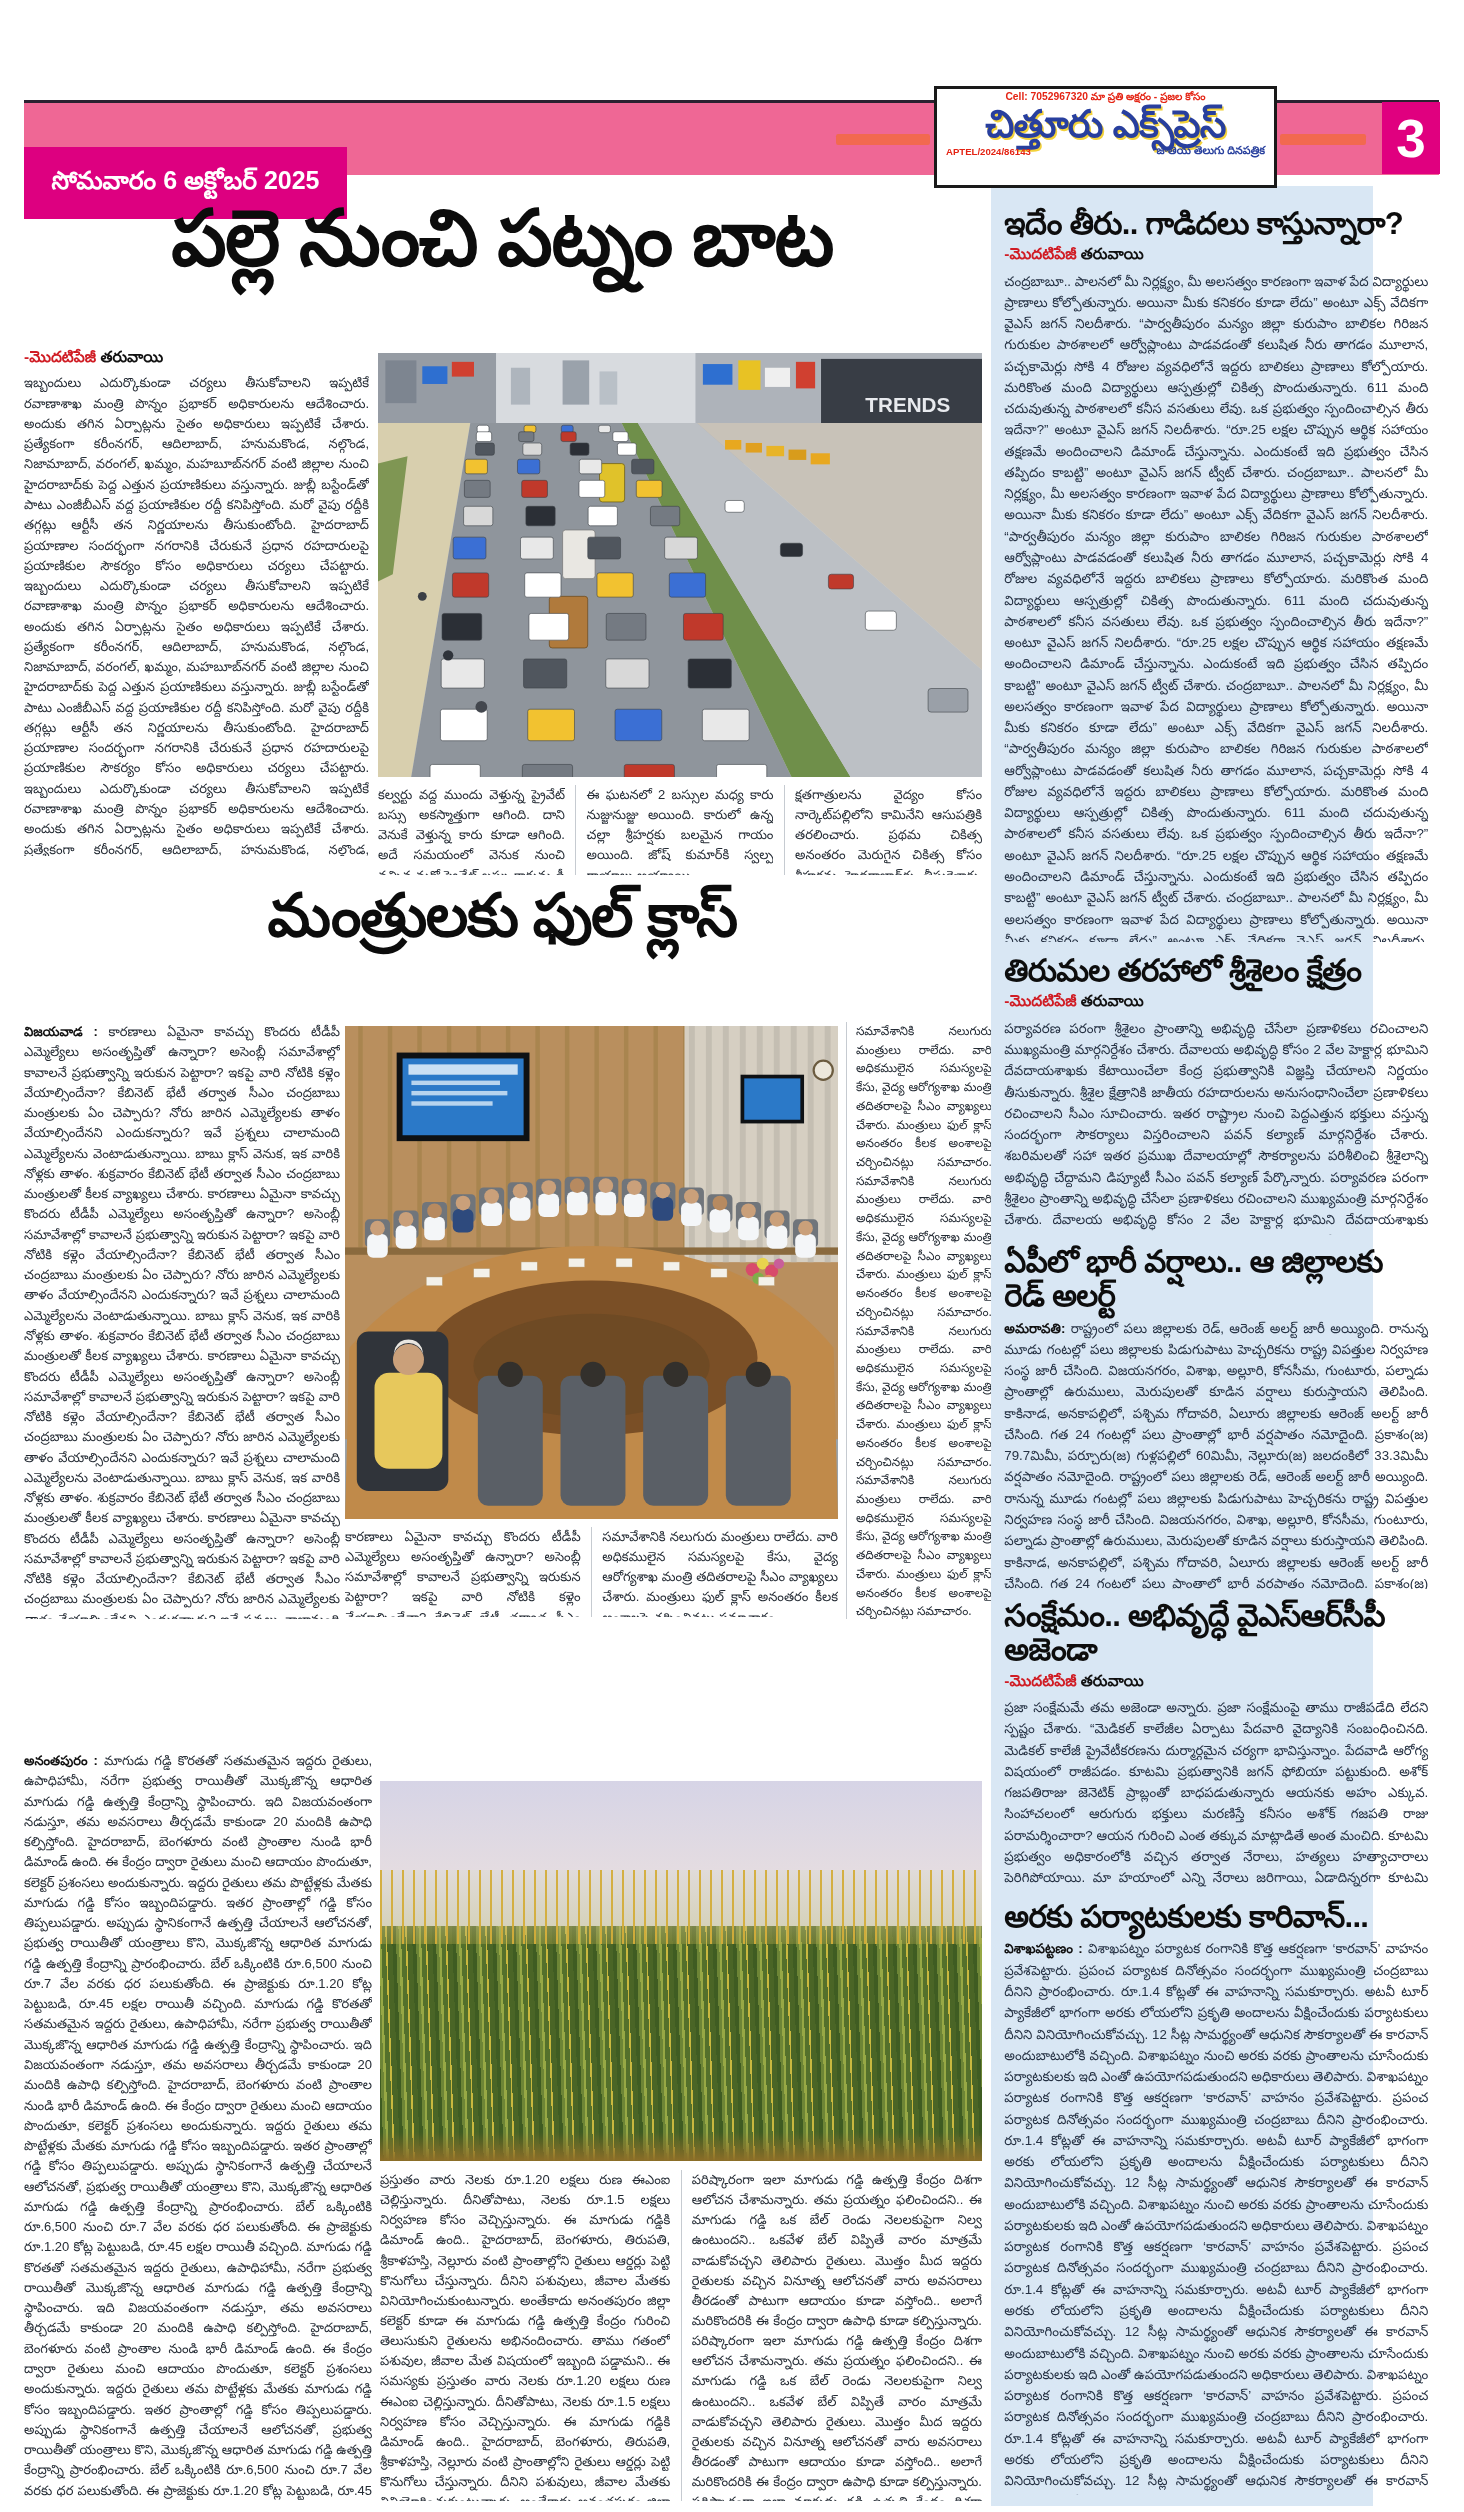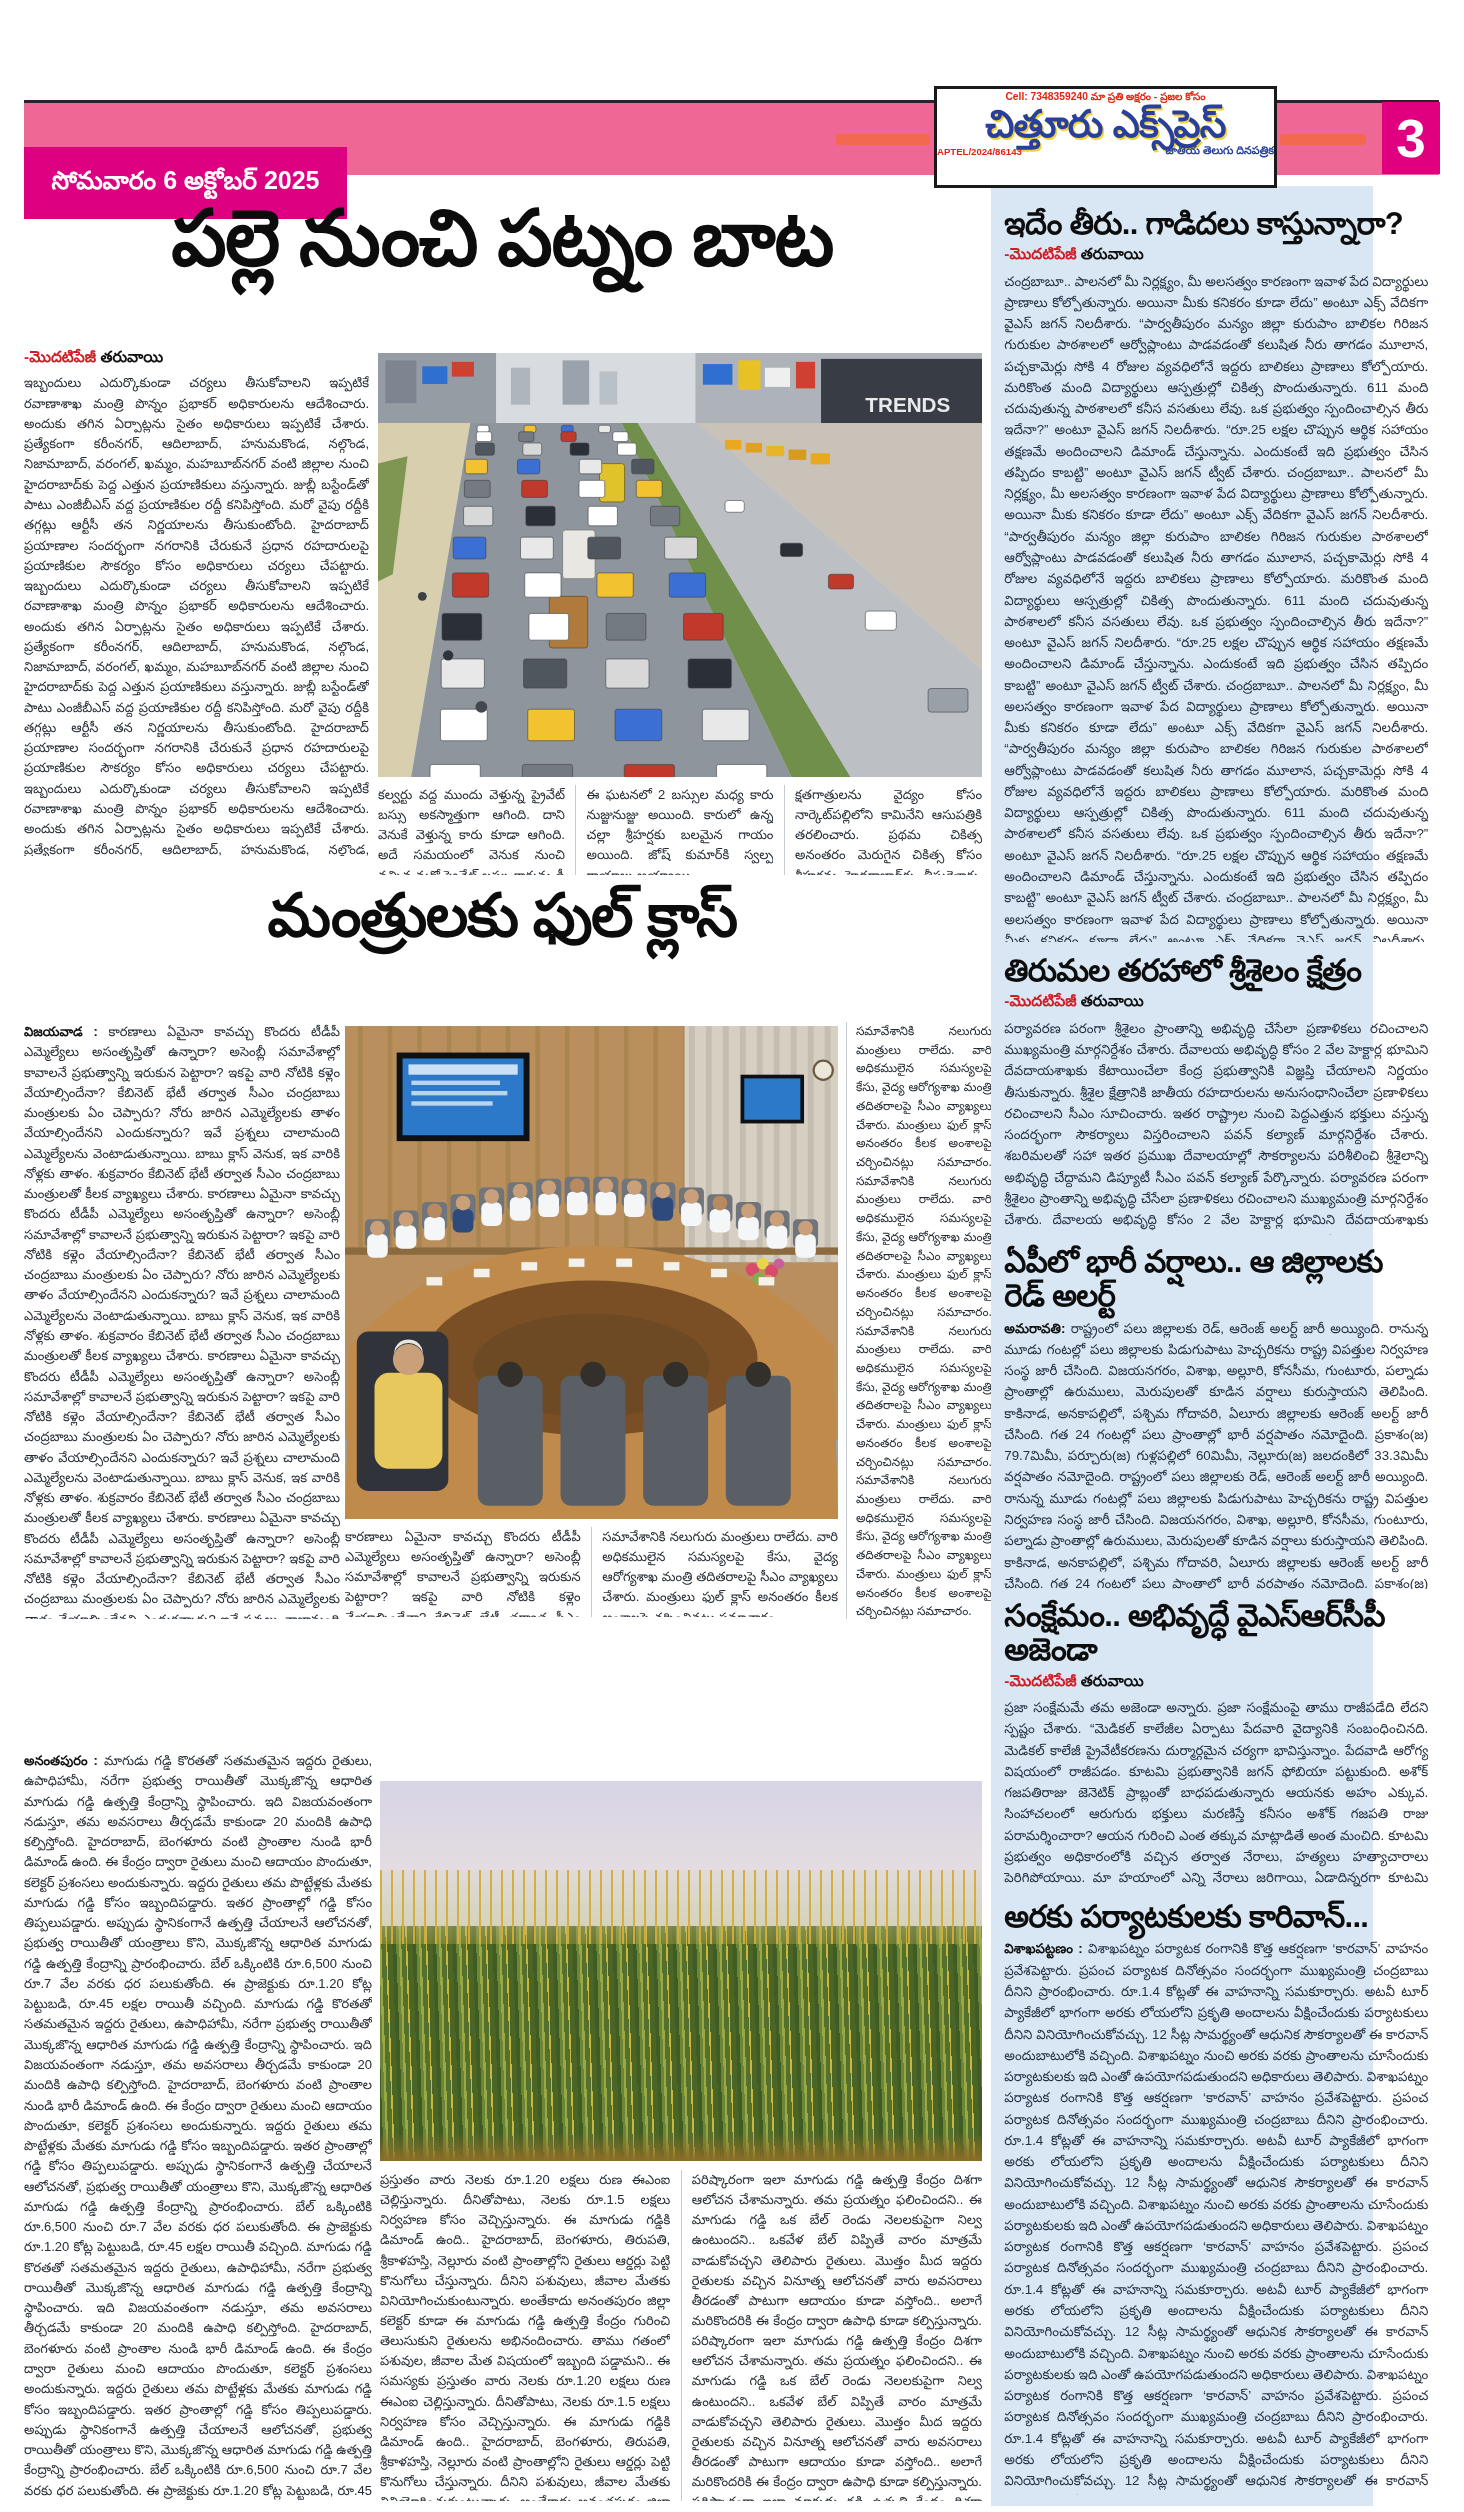--- a/index.html
+++ b/index.html
@@ -9,21 +9,21 @@
   .header-bar{position:absolute;left:24px;top:100px;width:1415px;height:75px;
               background:#ef6795;border-top:3px solid #2b2130;box-sizing:border-box;}
   .date-block{position:absolute;left:0;top:0;width:323px;height:72px;background:#dd0080;
               display:flex;align-items:center;justify-content:center;margin-top:44px;}
   .date-block span{color:#fff;font-size:25px;font-weight:bold;}
   .masthead{position:absolute;left:934px;top:86px;width:343px;height:102px;background:#fff;
             border:3px solid #1a1a1a;box-sizing:border-box;z-index:3;text-align:center;overflow:hidden;}
   .mh-top{color:#e42313;font-weight:bold;font-size:10.3px;margin-top:1.5px;white-space:nowrap;}
   .mh-title{color:#283f9e;font-size:38px;font-weight:900;line-height:1.05;
             text-shadow:1.5px 1.5px 0 #f3d23a;letter-spacing:-0.7px;}
-  .mh-bottom{display:flex;justify-content:space-between;align-items:center;padding:0 0;}
+  .mh-bottom{display:flex;justify-content:space-between;align-items:center;padding:0 9px;}
   .mh-reg{color:#e42313;font-size:9.6px;font-weight:bold;}
   .mh-sub{color:#28409e;font-size:11px;font-weight:bold;}
   .dash{position:absolute;top:134px;height:11px;background:#f2694f;border-radius:2.2px;z-index:2;}
   .dash.l{left:836px;width:94px;} .dash.r{left:1280px;width:86px;}
   .pagenum{position:absolute;left:1382px;top:102px;width:58px;height:72px;background:#e0007f;
            color:#fff;display:flex;align-items:center;justify-content:center;
            font-size:53px;font-weight:900;z-index:3;}
   
   .headline{position:absolute;color:#0c0c0c;font-weight:900;text-align:center;
             line-height:1.05;letter-spacing:-1.5px;}
@@ -65,21 +65,21 @@
 
   <div class="header-bar">
     <div class="date-block">
       <span>సోమవారం 6 అక్టోబర్ 2025</span>
     </div>
   </div>
   <div class="dash l"></div>
   <div class="dash r"></div>
   <div class="masthead">
     <div class="mh-top">
-      <span>Cell: 7348359240</span>
+      <span>Cell: 7052967320</span>
       <span>మా ప్రతి అక్షరం - ప్రజల కోసం</span>
     </div>
     <div class="mh-title">చిత్తూరు ఎక్స్‌ప్రెస్</div>
     <div class="mh-bottom">
       <span class="mh-reg">APTEL/2024/86143</span>
       <span class="mh-sub">జాతీయ తెలుగు దినపత్రిక</span>
     </div>
   </div>
   <div class="pagenum">3</div>
 

